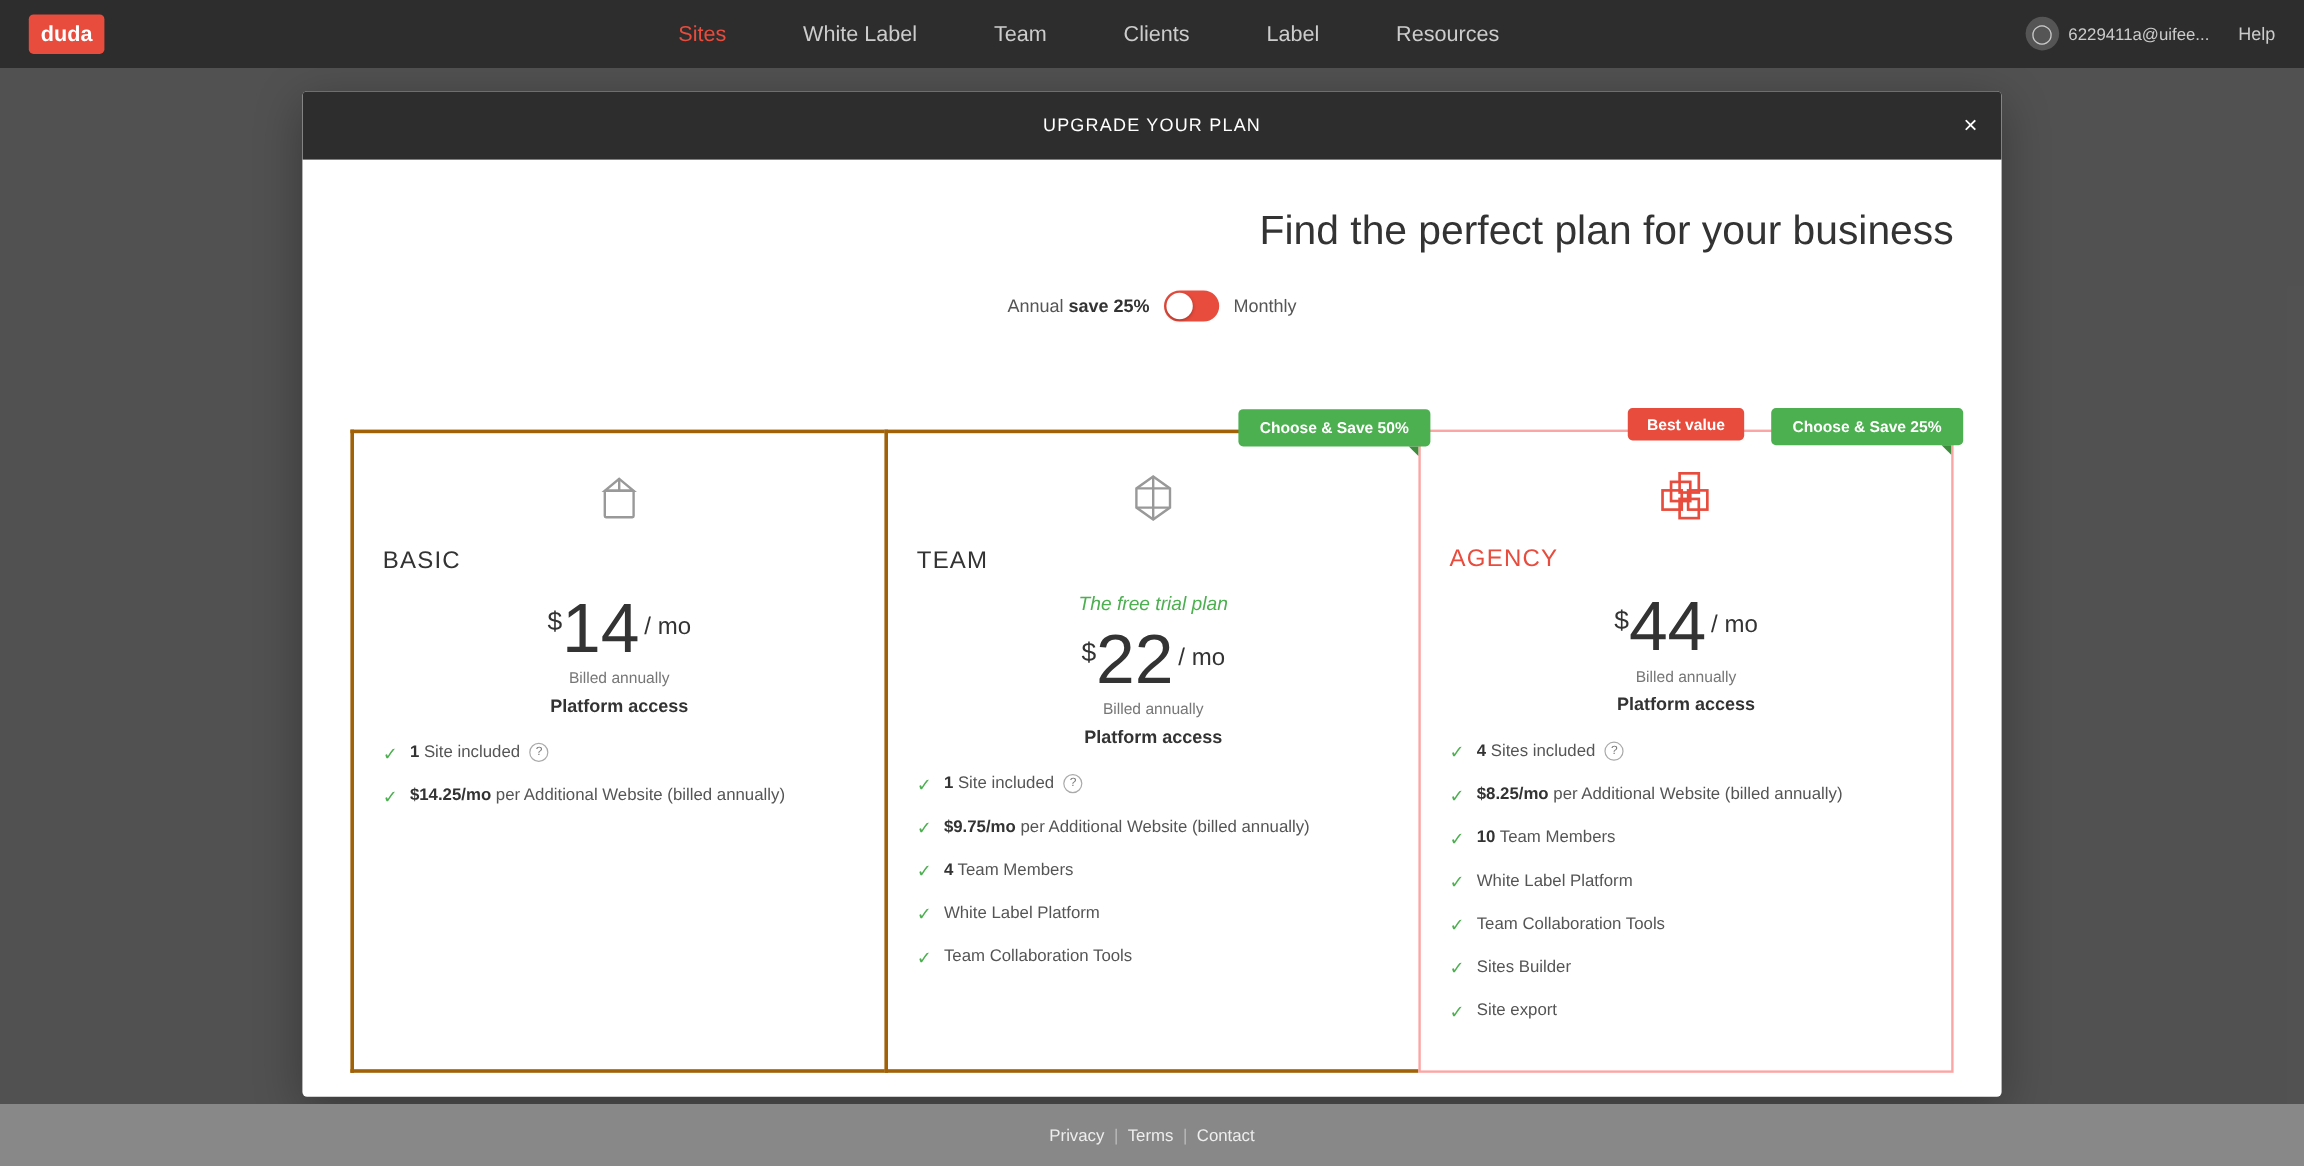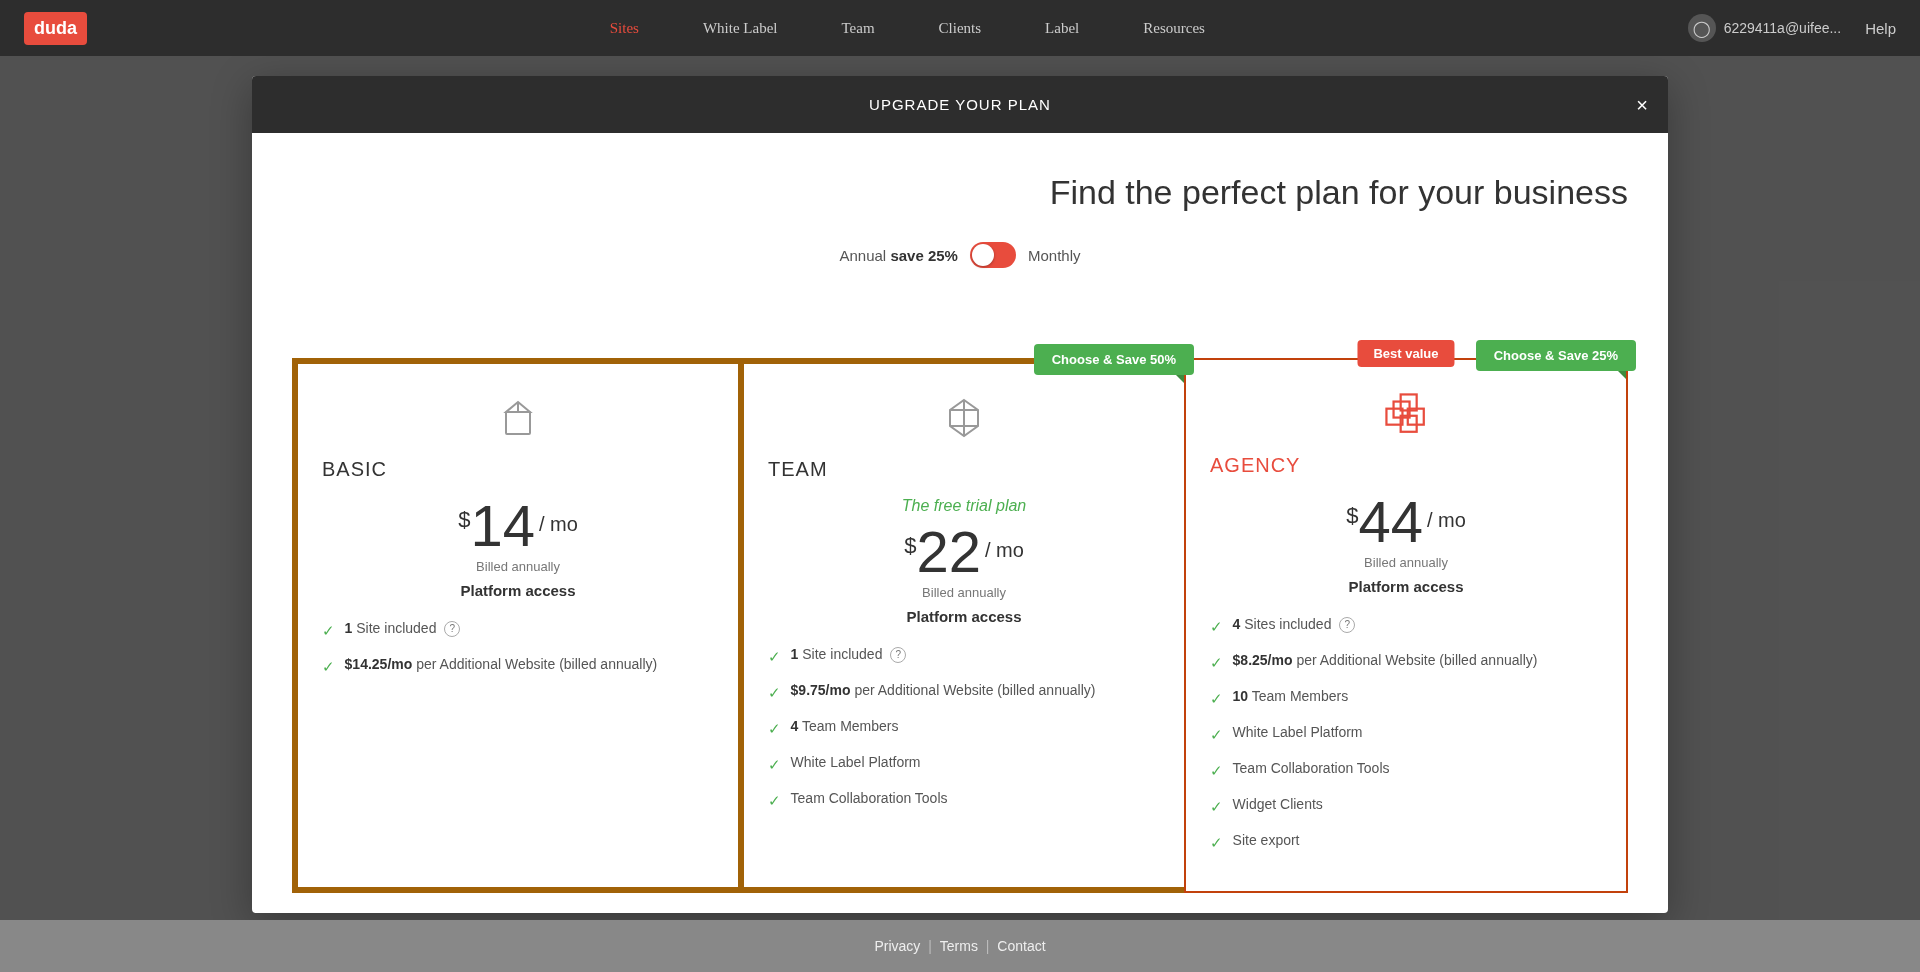--- a/index.html
+++ b/index.html
@@ -28,26 +28,25 @@
       display: flex;
       align-items: center;
       gap: 0;
       flex: 1;
       justify-content: center;
     }
     .navbar-link {
       color: #ccc;
       text-decoration: none;
       padding: 0 32px;
-      font-size: 15px;
+      font-size: 18px;
       height: 52px;
       display: flex;
       align-items: center;
       cursor: pointer;
-      font-family: Liberation Serif, serif;
     }
     .navbar-link.active { color: #e84c3d; }
     .navbar-right {
       display: flex;
       align-items: center;
       gap: 24px;
     }
     .navbar-user {
       display: flex;
       align-items: center;
@@ -171,21 +170,21 @@
     .plans-container {
       display: flex;
       gap: 0;
       position: relative;
       padding-top: 40px;
     }
 
     
     .plan-card {
       flex: 1;
-      border: 6px solid #a16207;
+      border: 3px solid #a16207;
       padding: 30px 24px 24px;
       position: relative;
       min-height: 500px;
     }
     .plan-card:not(:last-child) { border-right: none; }
 
     
     .plan-badge-green {
       position: absolute;
       top: -20px;
@@ -300,21 +299,21 @@
       font-size: 10px;
       color: #777;
       margin-left: 4px;
       cursor: pointer;
       vertical-align: middle;
     }
     .feature-bold { font-weight: 700; color: #333; }
 
     
     .plan-card.agency-card {
-      border: 2px solid #c2410c;
+      border: 2px solid #fca5a5;
       position: relative;
     }
 
     
     .page-footer {
       position: fixed;
       bottom: 0;
       left: 0;
       right: 0;
       text-align: center;
@@ -482,21 +481,21 @@
             <li>
               <span class="check-icon">✓</span>
               <span>White Label Platform</span>
             </li>
             <li>
               <span class="check-icon">✓</span>
               <span>Team Collaboration Tools</span>
             </li>
             <li>
               <span class="check-icon">✓</span>
-              <span>Widget Clients</span>
+              <span>Sites Builder</span>
             </li>
             <li>
               <span class="check-icon">✓</span>
               <span>Site export</span>
             </li>
           </ul>
         </div>
 
       </div>
     </div>

